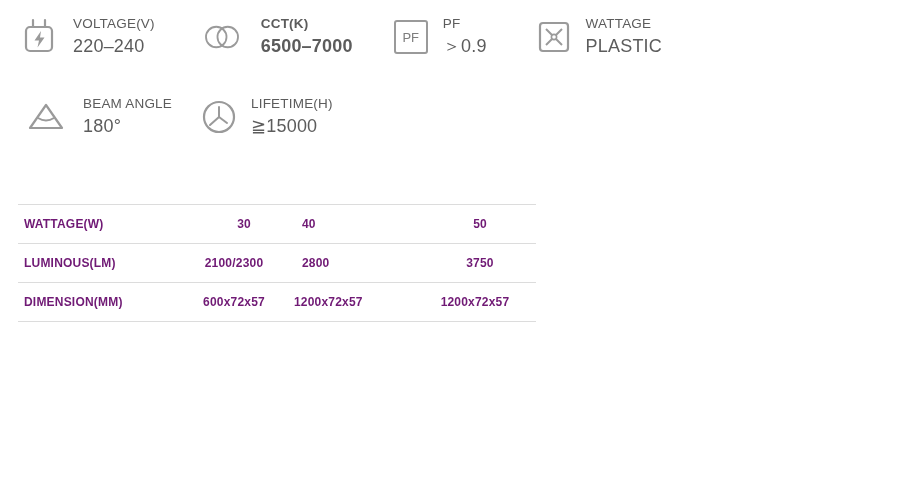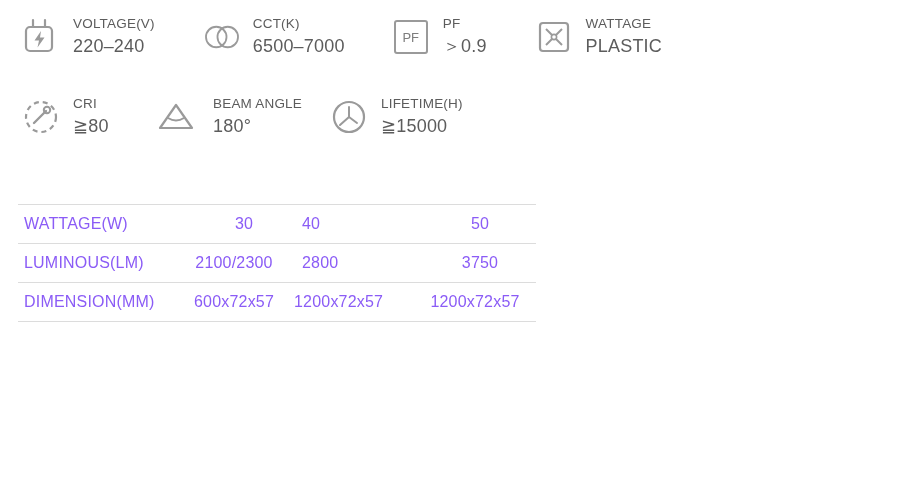--- a/index.html
+++ b/index.html
@@ -89,27 +89,28 @@
   
   .spec-table {
     position: absolute;
     left: 18px;
     top: 196px;
     width: 512px;
     border-collapse: collapse;
     table-layout: fixed;
   }
   .spec-table td {
-    font-size: 16px;
-    color: #8b5cf6;
+    font-size: 12px;
+    color: #701a75;
     padding: 0;
     height: 38px;
     vertical-align: middle;
     border-bottom: 1px solid #dcdcdc;
     letter-spacing: 0.2px;
+    font-weight: bold;
   }
   .spec-table tr.head-rule td {
     height: 8px;
     border-bottom: 1px solid #dcdcdc;
   }
   .col-name  { width: 150px; padding-left: 6px !important; }
   .col-v1    { width: 120px; text-align: center; }
   .col-v2    { width: 120px; text-align: left; }
   .col-v3    { width: 122px; text-align: center; }
   .c1 { padding-left: 20px !important; }
@@ -140,21 +141,21 @@
         </div>
       </div>
 
       <div class="spec-item w-cct">
         <div class="spec-icon">
           <svg width="56" height="42" viewBox="0 0 56 42">
             <circle cx="21" cy="21" r="12.5" fill="none" stroke="#9a9a9a" stroke-width="2.2"></circle>
             <circle cx="35" cy="21" r="12.5" fill="none" stroke="#9a9a9a" stroke-width="2.2"></circle>
           </svg>
         </div>
-        <div class="spec-text" style="margin-left:8px;">
+        <div class="spec-text" style="margin-left:16px;font-weight:bold;">
           <div class="spec-label">CCT(K)</div>
           <div class="spec-value">6500–7000</div>
         </div>
       </div>
 
       <div class="spec-item w-pf">
         <div class="spec-icon">
           <div class="pf-box">PF</div>
         </div>
         <div class="spec-text">
@@ -175,33 +176,20 @@
         <div class="spec-text">
           <div class="spec-label">WATTAGE</div>
           <div class="spec-value">PLASTIC</div>
         </div>
       </div>
 
     </div>
 
     <div class="spec-row row2">
 
-      <div class="spec-item w-cri">
-        <div class="spec-icon">
-          <svg width="42" height="42" viewBox="0 0 42 42">
-            <circle cx="21" cy="21" r="15" fill="none" stroke="#9a9a9a" stroke-width="2.2" stroke-dasharray="5 4"></circle>
-            <line x1="14" y1="27" x2="26" y2="15" stroke="#9a9a9a" stroke-width="2.4" stroke-linecap="round"></line>
-            <circle cx="27" cy="14" r="3.2" fill="none" stroke="#9a9a9a" stroke-width="2"></circle>
-          </svg>
-        </div>
-        <div class="spec-text">
-          <div class="spec-label">CRI</div>
-          <div class="spec-value">≧80</div>
-        </div>
-      </div>
 
       <div class="spec-item w-beam">
         <div class="spec-icon" style="width:56px;flex:0 0 56px;">
           <svg width="56" height="42" viewBox="0 0 56 42">
             <path d="M28 9 L12 32 L44 32 Z" fill="none" stroke="#9a9a9a" stroke-width="2.2" stroke-linejoin="round"></path>
             <path d="M20 22 Q28 27 36 22" fill="none" stroke="#9a9a9a" stroke-width="2"></path>
           </svg>
         </div>
         <div class="spec-text">
           <div class="spec-label">BEAM ANGLE</div>

